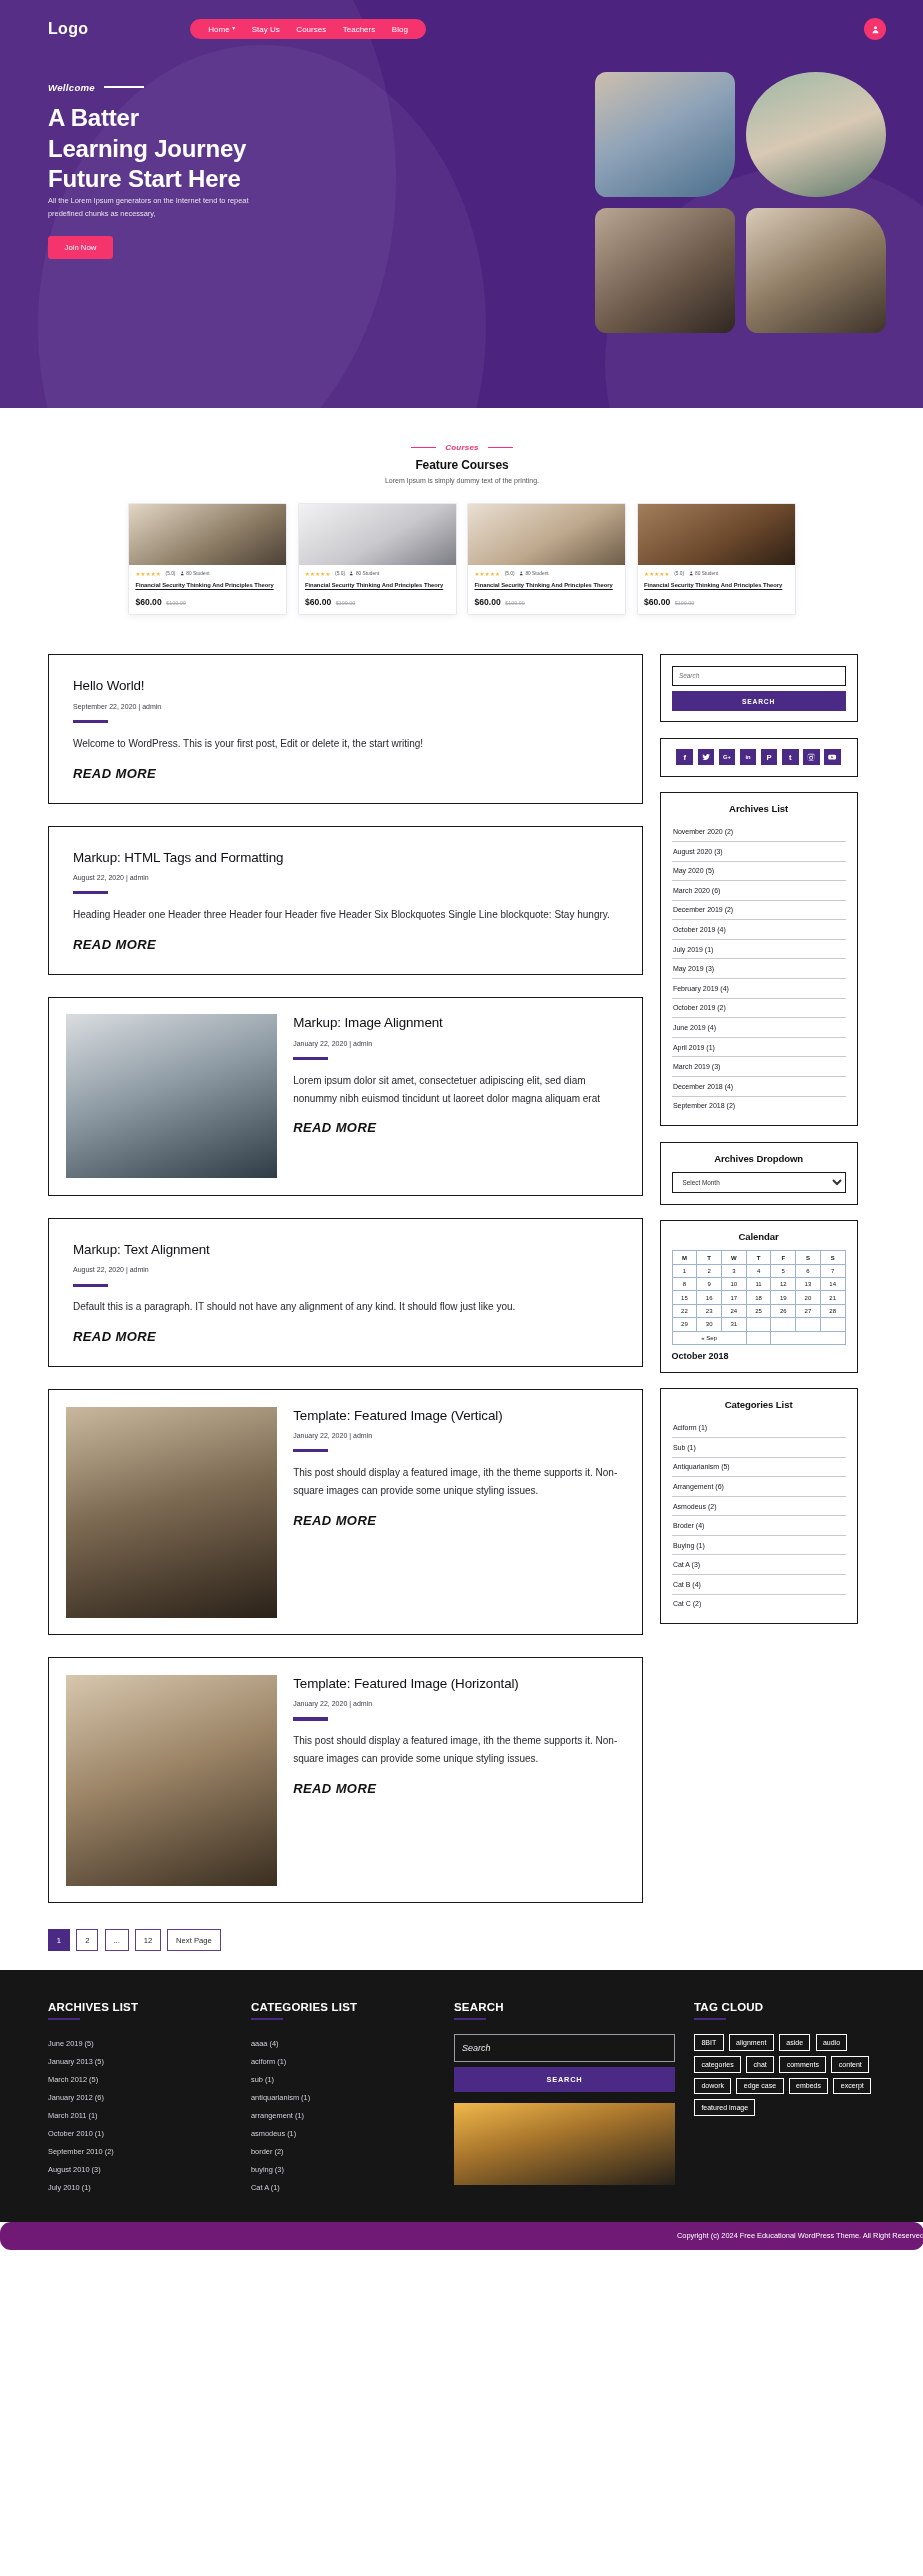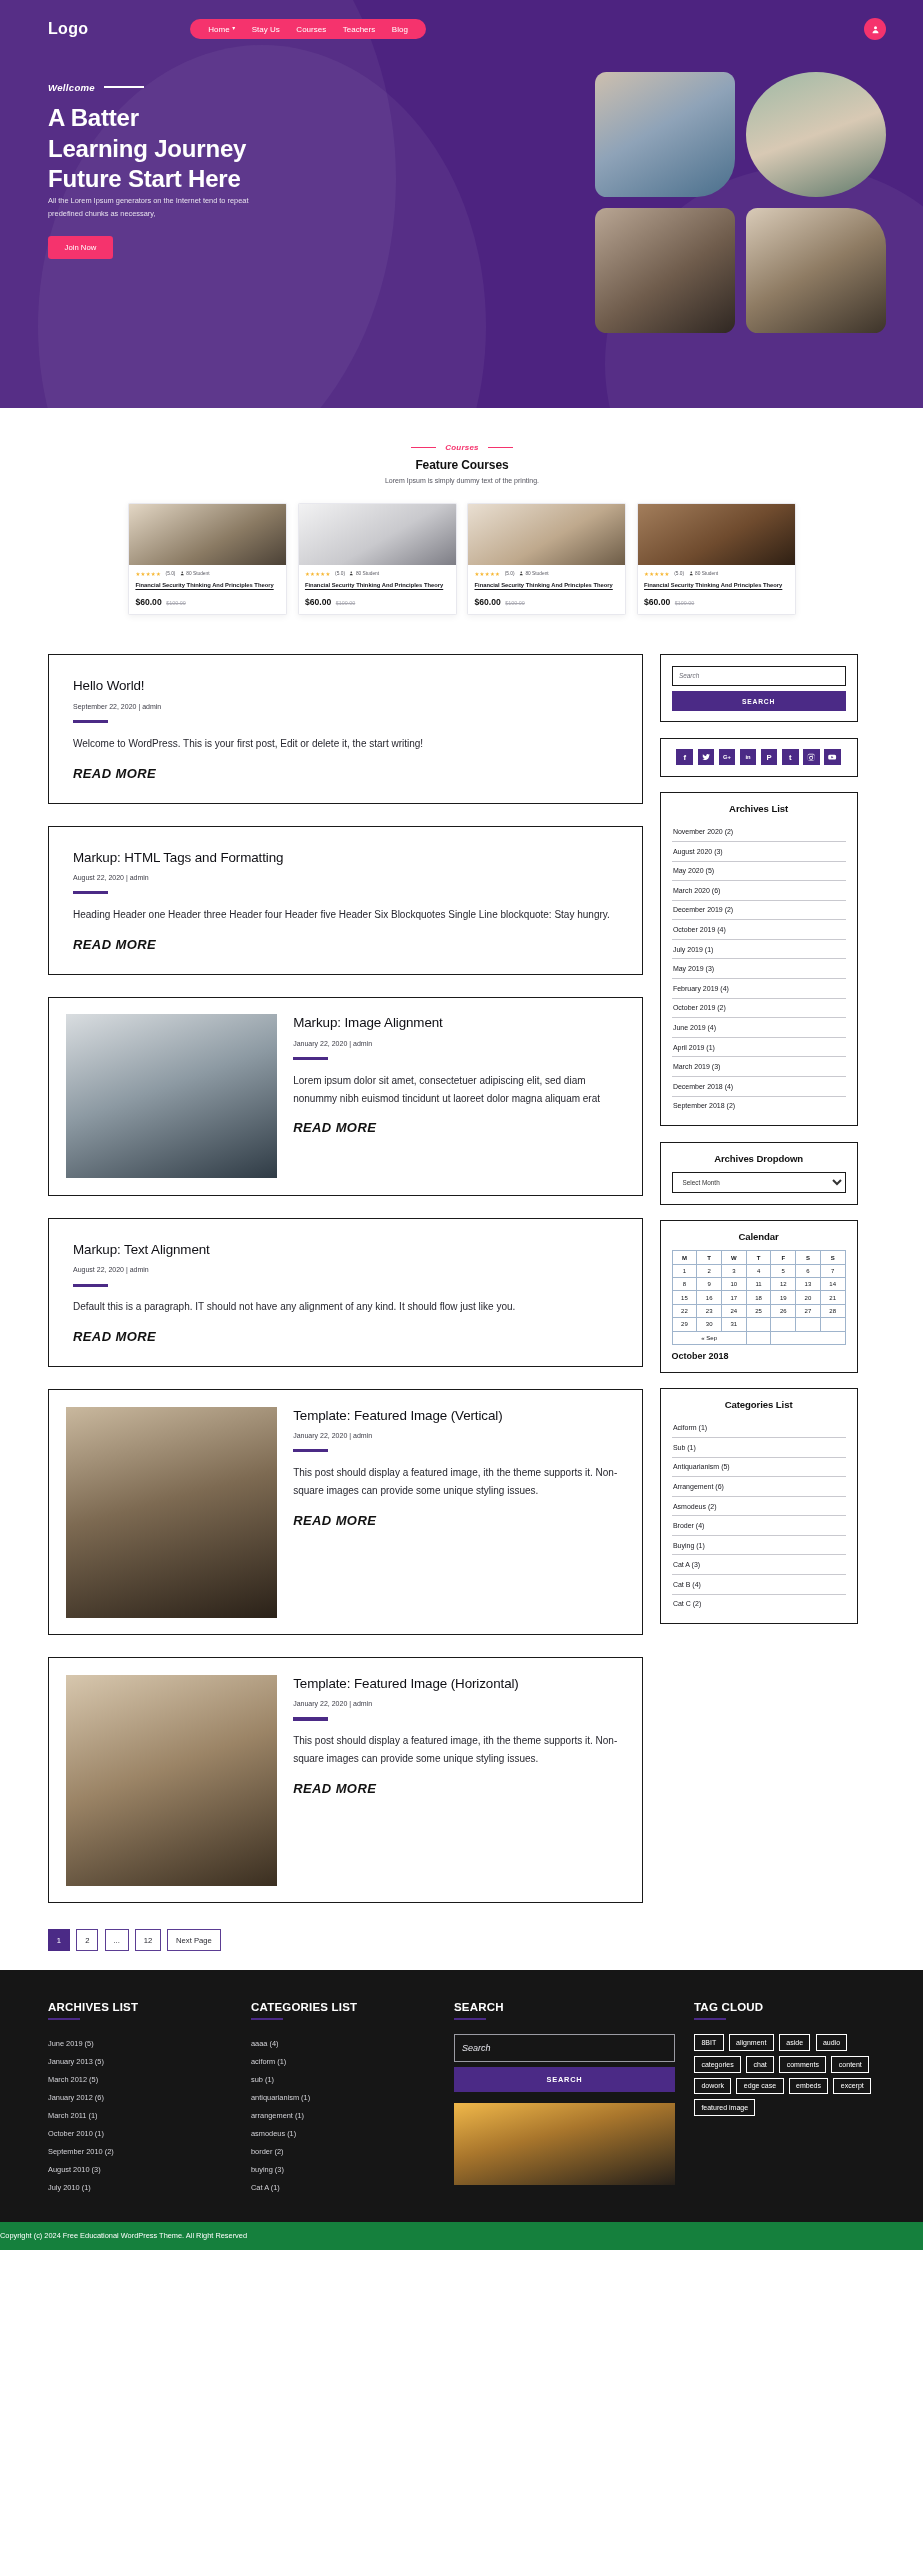--- a/index.html
+++ b/index.html
@@ -269,22 +269,22 @@
   .f-img {
     margin-top: 11.5px; height: 82px;
     background: linear-gradient(165deg,#f0b84a 0%,#a9762c 40%,#5d4522 75%,#26201a 100%);
   }
   .tags { display: flex; flex-wrap: wrap; gap: 5.1px; }
   .tag {
     border: 0.6px solid #fff; color: #fff; background: transparent;
     padding: 3.8px 6.4px; font-size: 7px; cursor: pointer; font-family: inherit;
   }
   .copyright {
-    background: #15803d; text-align: left;
-    color: #fff; font-size: 7.4px; padding: 9.6px 0;
+    background: #701a75; text-align: right;
+    color: #fff; font-size: 7.4px; padding: 9.6px 0; border-radius: 11px;
   }
 </style>
 </head>
 <body>
 
 <div class="wrap">
 
   <section class="hero">
     <span class="blob1"></span>
     <span class="blob2"></span>

